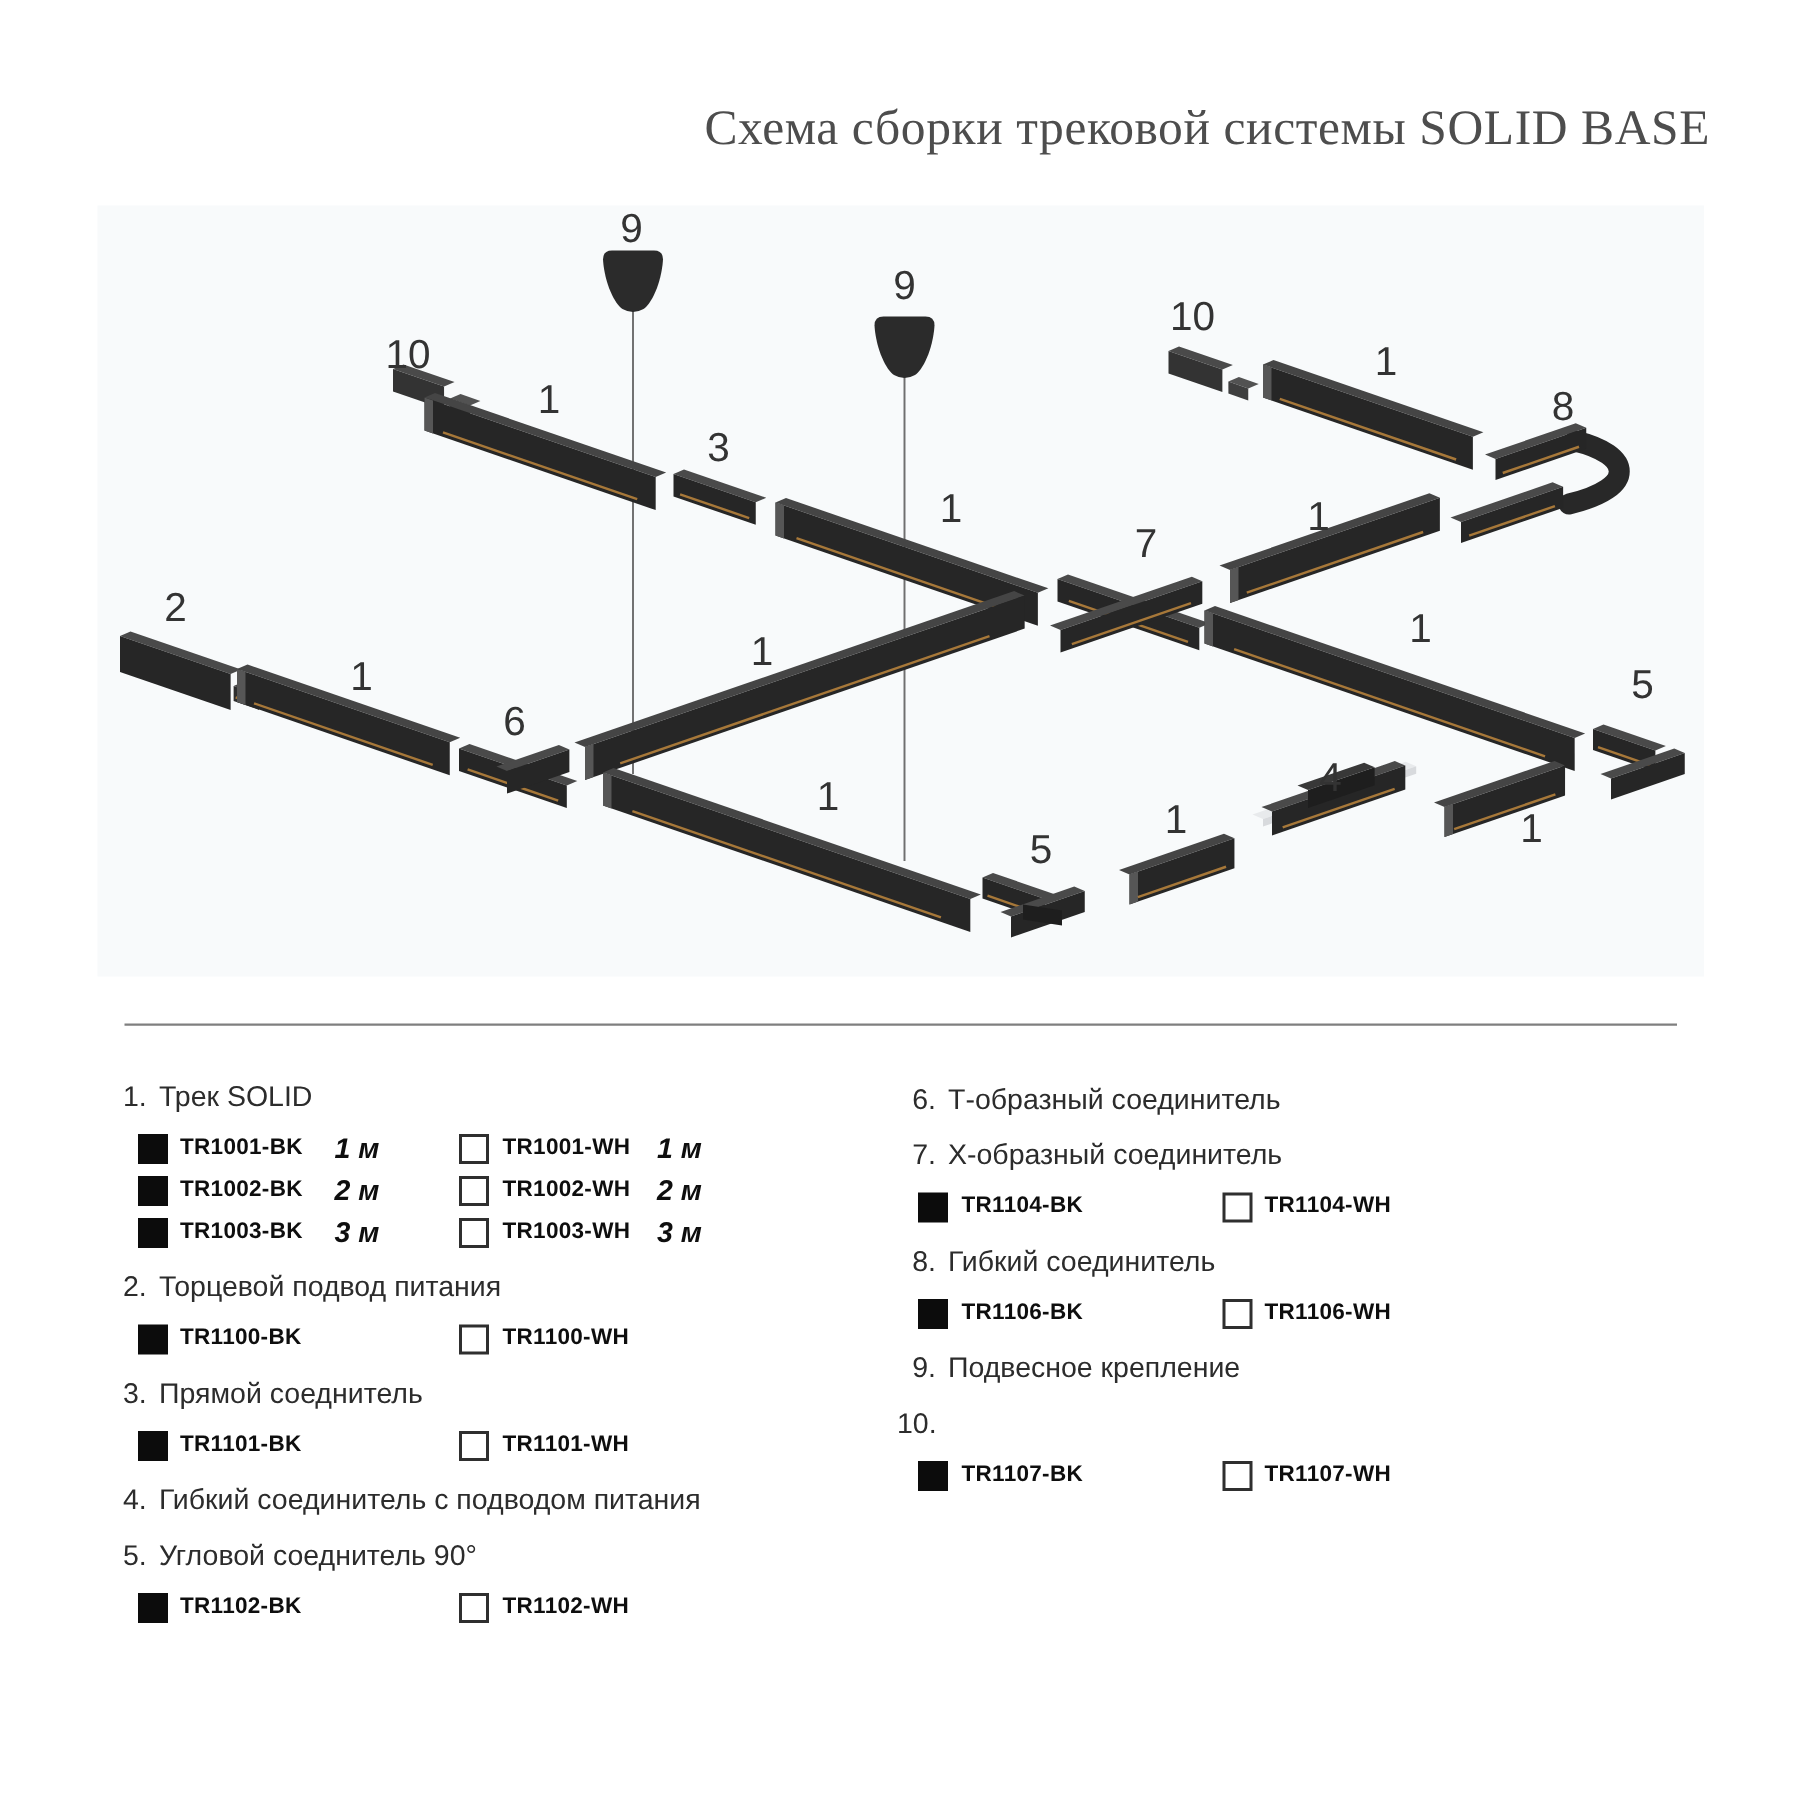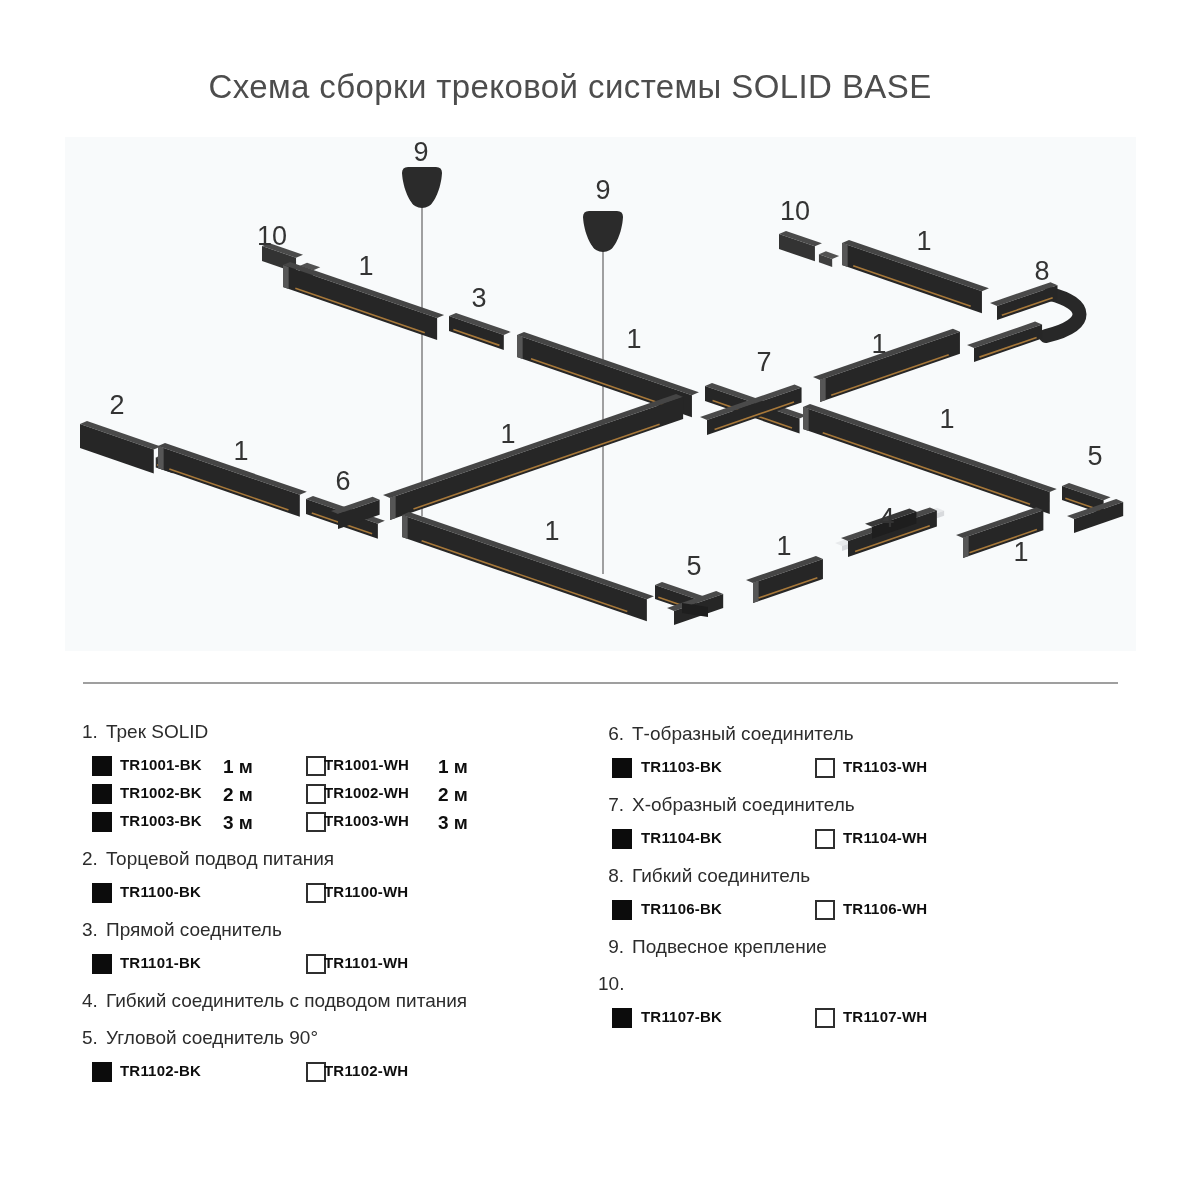--- a/index.html
+++ b/index.html
@@ -1,35 +1,35 @@
 <!DOCTYPE html>
 <html><head>
 <meta charset="utf-8">
 <style>
   html,body{margin:0;padding:0;background:#fff;}
   body{width:1200px;height:1200px;position:relative;font-family:"Liberation Sans",sans-serif;overflow:hidden;}
-  .title{position:absolute;top:68px;left:0;width:1140px;text-align:center;font-size:33px;font-weight:400;color:#4d4d4d;letter-spacing:.4px;}
+  .title{position:absolute;top:68px;left:0;width:1140px;text-align:right;font-size:33px;font-weight:400;color:#4d4d4d;letter-spacing:.4px;font-family:Liberation Serif, serif;}
   #diagram-svg{position:absolute;left:0;top:0;}
   svg text{font-family:"Liberation Sans",sans-serif;}
   .callout{font-size:27px;fill:#333;}
   .lg-col{position:absolute;width:520px;}
   #legend-left{left:82px;top:720px;}
   #legend-right{left:598px;top:722px;}
   .lg-item{margin-bottom:14px;}
   .lg-hdr{display:flex;margin-bottom:13px;font-size:19px;color:#2c2c2c;line-height:23px;}
   #legend-left .num{min-width:18px;margin-right:6px;}
   #legend-right .num{min-width:26px;text-align:right;margin-right:8px;}
   .lg-row{position:relative;height:21px;margin-bottom:7px;}
   .cb{position:absolute;top:0;width:20px;height:20px;box-sizing:border-box;}
   .cb-bk{background:#0c0c0c;}
   .cb-wh{background:#fff;border:2px solid #2f2f2f;}
   .code{position:absolute;top:0;font-size:15px;font-weight:bold;color:#0e0e0e;letter-spacing:.2px;white-space:nowrap;}
-  .size{position:absolute;top:0;font-size:19px;font-weight:bold;color:#0e0e0e;white-space:nowrap;}
+  .size{position:absolute;top:0;font-size:19px;font-weight:bold;color:#0e0e0e;white-space:nowrap;font-style:italic;}
   #legend-left .cb-bk{left:10px}   #legend-left .code-bk{left:38px}  #legend-left .size-bk{left:141px}
-  #legend-left .cb-wh{left:224px}  #legend-left .code-wh{left:242px} #legend-left .size-wh{left:356px}
+  #legend-left .cb-wh{left:224px}  #legend-left .code-wh{left:253px} #legend-left .size-wh{left:356px}
   #legend-right .cb-bk{left:14px}  #legend-right .code-bk{left:43px}
   #legend-right .cb-wh{left:217px} #legend-right .code-wh{left:245px}
 </style>
 </head>
 <body>
 
 <div class="title">Схема сборки трековой системы SOLID BASE</div>
 
 <svg id="diagram-svg" width="1200" height="1200" viewBox="0 0 1200 1200">
     <rect x="65" y="137" width="1071" height="514" fill="#f8fafb"></rect>
@@ -287,26 +287,20 @@
     </div>
   </div>
 <div id="legend-right" class="lg-col">
     <div class="lg-item">
       <div class="lg-hdr">
         <span class="num">6.</span>
         <div class="lblwrap">
           <div>Т-образный соединитель</div>
         </div>
       </div>
-      <div class="lg-row">
-        <span class="cb cb-bk"></span>
-        <span class="code code-bk">TR1103-BK</span>
-        <span class="cb cb-wh"></span>
-        <span class="code code-wh">TR1103-WH</span>
-      </div>
     </div>
     <div class="lg-item">
       <div class="lg-hdr">
         <span class="num">7.</span>
         <div class="lblwrap">
           <div>Х-образный соединитель</div>
         </div>
       </div>
       <div class="lg-row">
         <span class="cb cb-bk"></span>

